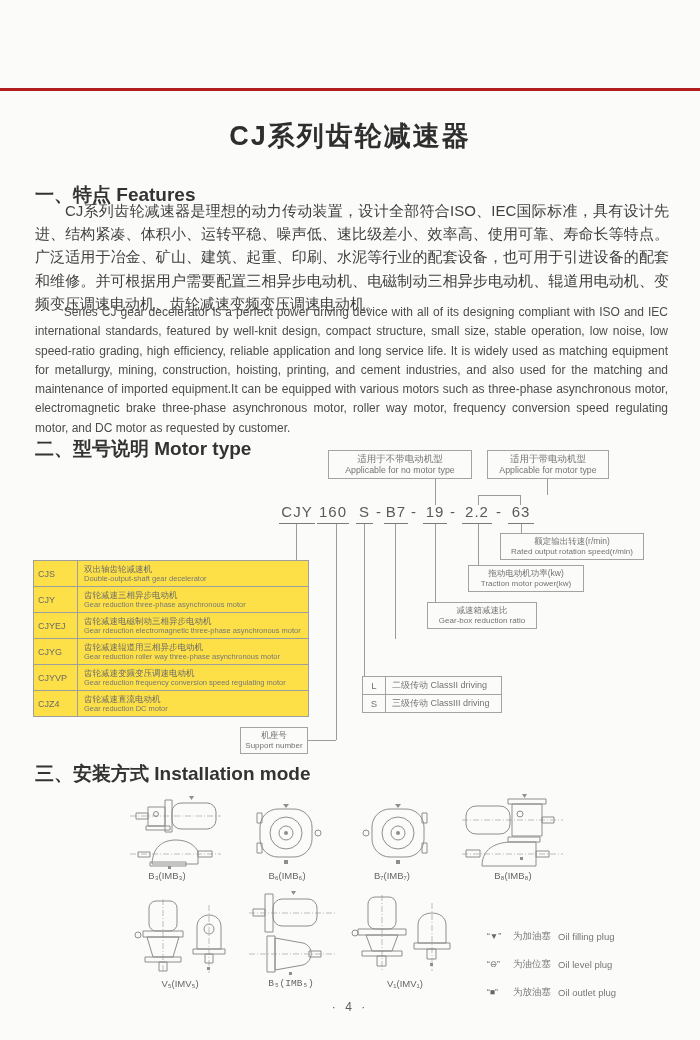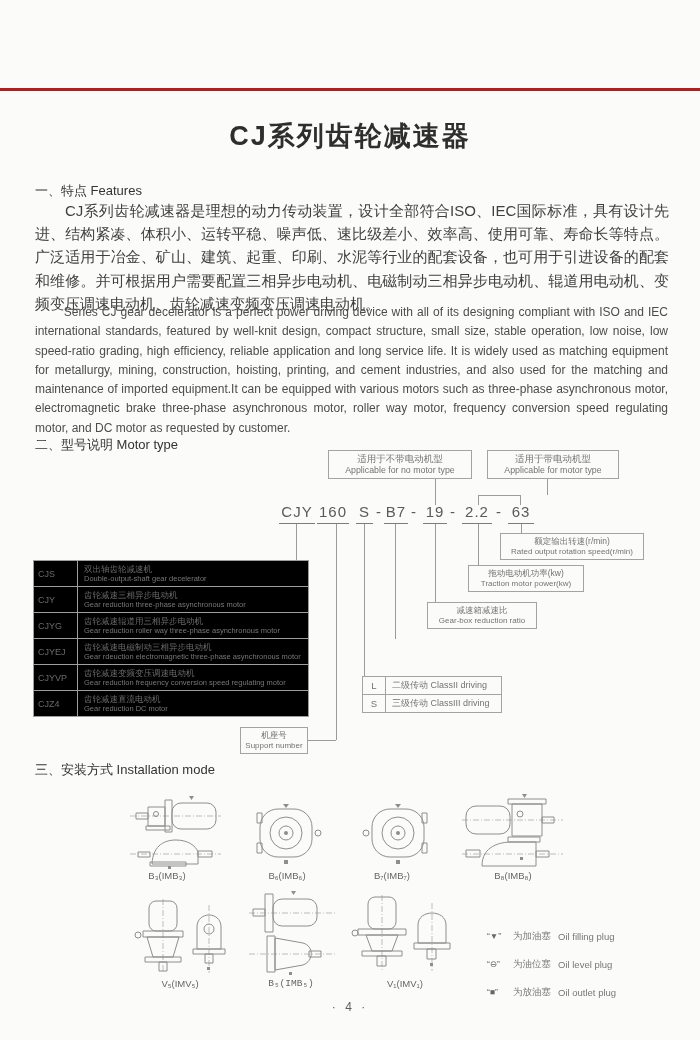--- a/index.html
+++ b/index.html
@@ -3,21 +3,21 @@
 <meta charset="utf-8">
 <style>
   html,body{margin:0;padding:0;background:#e8e8e6;}
   .page{position:relative;width:700px;height:1040px;background:#fbfbf9;overflow:hidden;
         font-family:"Liberation Sans","DejaVu Sans",sans-serif;color:#4a4a4a;}
   .red-rule{position:absolute;left:0;top:88px;width:700px;height:3px;background:#b31d1d;}
   .title-cn{position:absolute;left:0;top:118px;width:700px;text-align:center;
             font-size:27px;font-weight:bold;color:#2e2e2e;letter-spacing:2px;margin:0;}
   .title-en{position:absolute;left:0;top:153px;width:700px;text-align:center;
             font-size:20px;font-weight:bold;color:#333;margin:0;}
-  .sec-head{position:absolute;left:35px;font-size:13px;font-weight:normal;color:#333;}
+  .sec-head{position:absolute;left:35px;font-size:19px;font-weight:bold;color:#333;}
   .para-cn{position:absolute;left:35px;top:199px;width:634px;font-size:15px;line-height:23.2px;
            text-align:justify;text-indent:2em;color:#3f3f3f;margin:0;}
   .para-en{position:absolute;left:35px;top:303px;width:633px;font-size:12px;line-height:19.3px;
            text-align:justify;text-indent:2.4em;color:#4c4c4c;margin:0;}
   
   .connectors{position:absolute;left:0;top:448px;}
   .dbox{position:absolute;border:1px solid #a3a3a3;background:#fbfbf9;text-align:center;
         padding:2px 1px;box-sizing:border-box;color:#737373;}
   .dcn{font-size:9.5px;line-height:12px;}
   .den{font-size:8.8px;line-height:11px;}
@@ -27,21 +27,21 @@
          letter-spacing:1px;}
   .mpart.u{border-bottom:1.3px solid #7c7c7c;padding-bottom:3px;}
   .lstable{position:absolute;left:362px;top:676px;width:140px;border:1px solid #a3a3a3;
            background:#fbfbf9;box-sizing:border-box;}
   .lsrow{display:flex;height:17px;align-items:center;}
   .lsrow + .lsrow{border-top:1px solid #a3a3a3;}
   .lscode{width:22px;text-align:center;border-right:1px solid #a3a3a3;font-size:9.5px;
           color:#737373;align-self:stretch;line-height:17px;}
   .lslabel{flex:1;font-size:9px;color:#737373;padding-left:6px;white-space:nowrap;}
   .mtable{position:absolute;left:33px;top:560px;width:276px;border:1px solid #9e9e9e;
-          background:#000000;box-sizing:border-box;}
+          background:#fde047;box-sizing:border-box;}
   .mrow{display:flex;height:25px;}
   .mrow + .mrow{border-top:1px solid #9e9e9e;}
   .mcol1{width:44px;border-right:1px solid #9e9e9e;font-size:9px;color:#6a6a6a;
          display:flex;align-items:center;padding-left:4px;box-sizing:border-box;}
   .mcol2{flex:1;padding:2.5px 0 0 6px;overflow:hidden;}
   .mcn{font-size:8.5px;line-height:10.5px;color:#6a6a6a;white-space:nowrap;}
   .men{font-size:7.5px;line-height:10px;color:#777;white-space:nowrap;}
   .drawing{position:absolute;}
   .drawing path,.drawing rect,.drawing circle,.drawing line{vector-effect:non-scaling-stroke;}
   .dlabel{position:absolute;width:90px;text-align:center;font-size:9.5px;color:#666;}
@@ -82,21 +82,21 @@
       <line x1="435" y1="76" x2="435" y2="155"></line>
       <line x1="478" y1="76" x2="478" y2="118"></line>
       <line x1="521" y1="76" x2="521" y2="86"></line>
     </g>
   </svg>
 
   <div class="dbox" style="left:328px;top:450px;width:144px;">
     <div class="dcn">适用于不带电动机型</div>
     <div class="den">Applicable for no motor type</div>
   </div>
-  <div class="dbox" style="left:487px;top:450px;width:132px;">
+  <div class="dbox" style="left:487px;top:450px;width:122px;">
     <div class="dcn">适用于带电动机型</div>
     <div class="den">Applicable for motor type</div>
   </div>
 
   <span class="mpart u" style="left:279px;width:36px;">CJY</span>
   <span class="mpart u" style="left:317px;width:32px;">160</span>
   <span class="mpart u" style="left:356px;width:17px;">S</span>
   <span class="mpart" style="left:374px;width:10px;">-</span>
   <span class="mpart u" style="left:384px;width:24px;">B7</span>
   <span class="mpart" style="left:409px;width:10px;">-</span>
@@ -144,31 +144,31 @@
         </div>
     </div>
     <div class="mrow">
       <div class="mcol1">CJY</div>
       <div class="mcol2">
           <div class="mcn">齿轮减速三相异步电动机</div>
         <div class="men">Gear reduction three-phase asynchronous motor</div>
         </div>
     </div>
     <div class="mrow">
+      <div class="mcol1">CJYEJ</div>
+      <div class="mcol2">
+          <div class="mcn">齿轮减速电磁制动三相异步电动机</div>
+        <div class="men">Gear rdeuction electromagnetic three-phase asynchronous motor</div>
+        </div>
+    </div>
+    <div class="mrow">
       <div class="mcol1">CJYG</div>
       <div class="mcol2">
           <div class="mcn">齿轮减速辊道用三相异步电动机</div>
         <div class="men">Gear reduction roller way three-phase asynchronous motor</div>
-        </div>
-    </div>
-    <div class="mrow">
-      <div class="mcol1">CJYEJ</div>
-      <div class="mcol2">
-          <div class="mcn">齿轮减速电磁制动三相异步电动机</div>
-        <div class="men">Gear rdeuction electromagnetic three-phase asynchronous motor</div>
         </div>
     </div>
     <div class="mrow">
       <div class="mcol1">CJYVP</div>
       <div class="mcol2">
           <div class="mcn">齿轮减速变频变压调速电动机</div>
         <div class="men">Gear reduction frequency conversion speed regulating motor</div>
         </div>
     </div>
     <div class="mrow">

